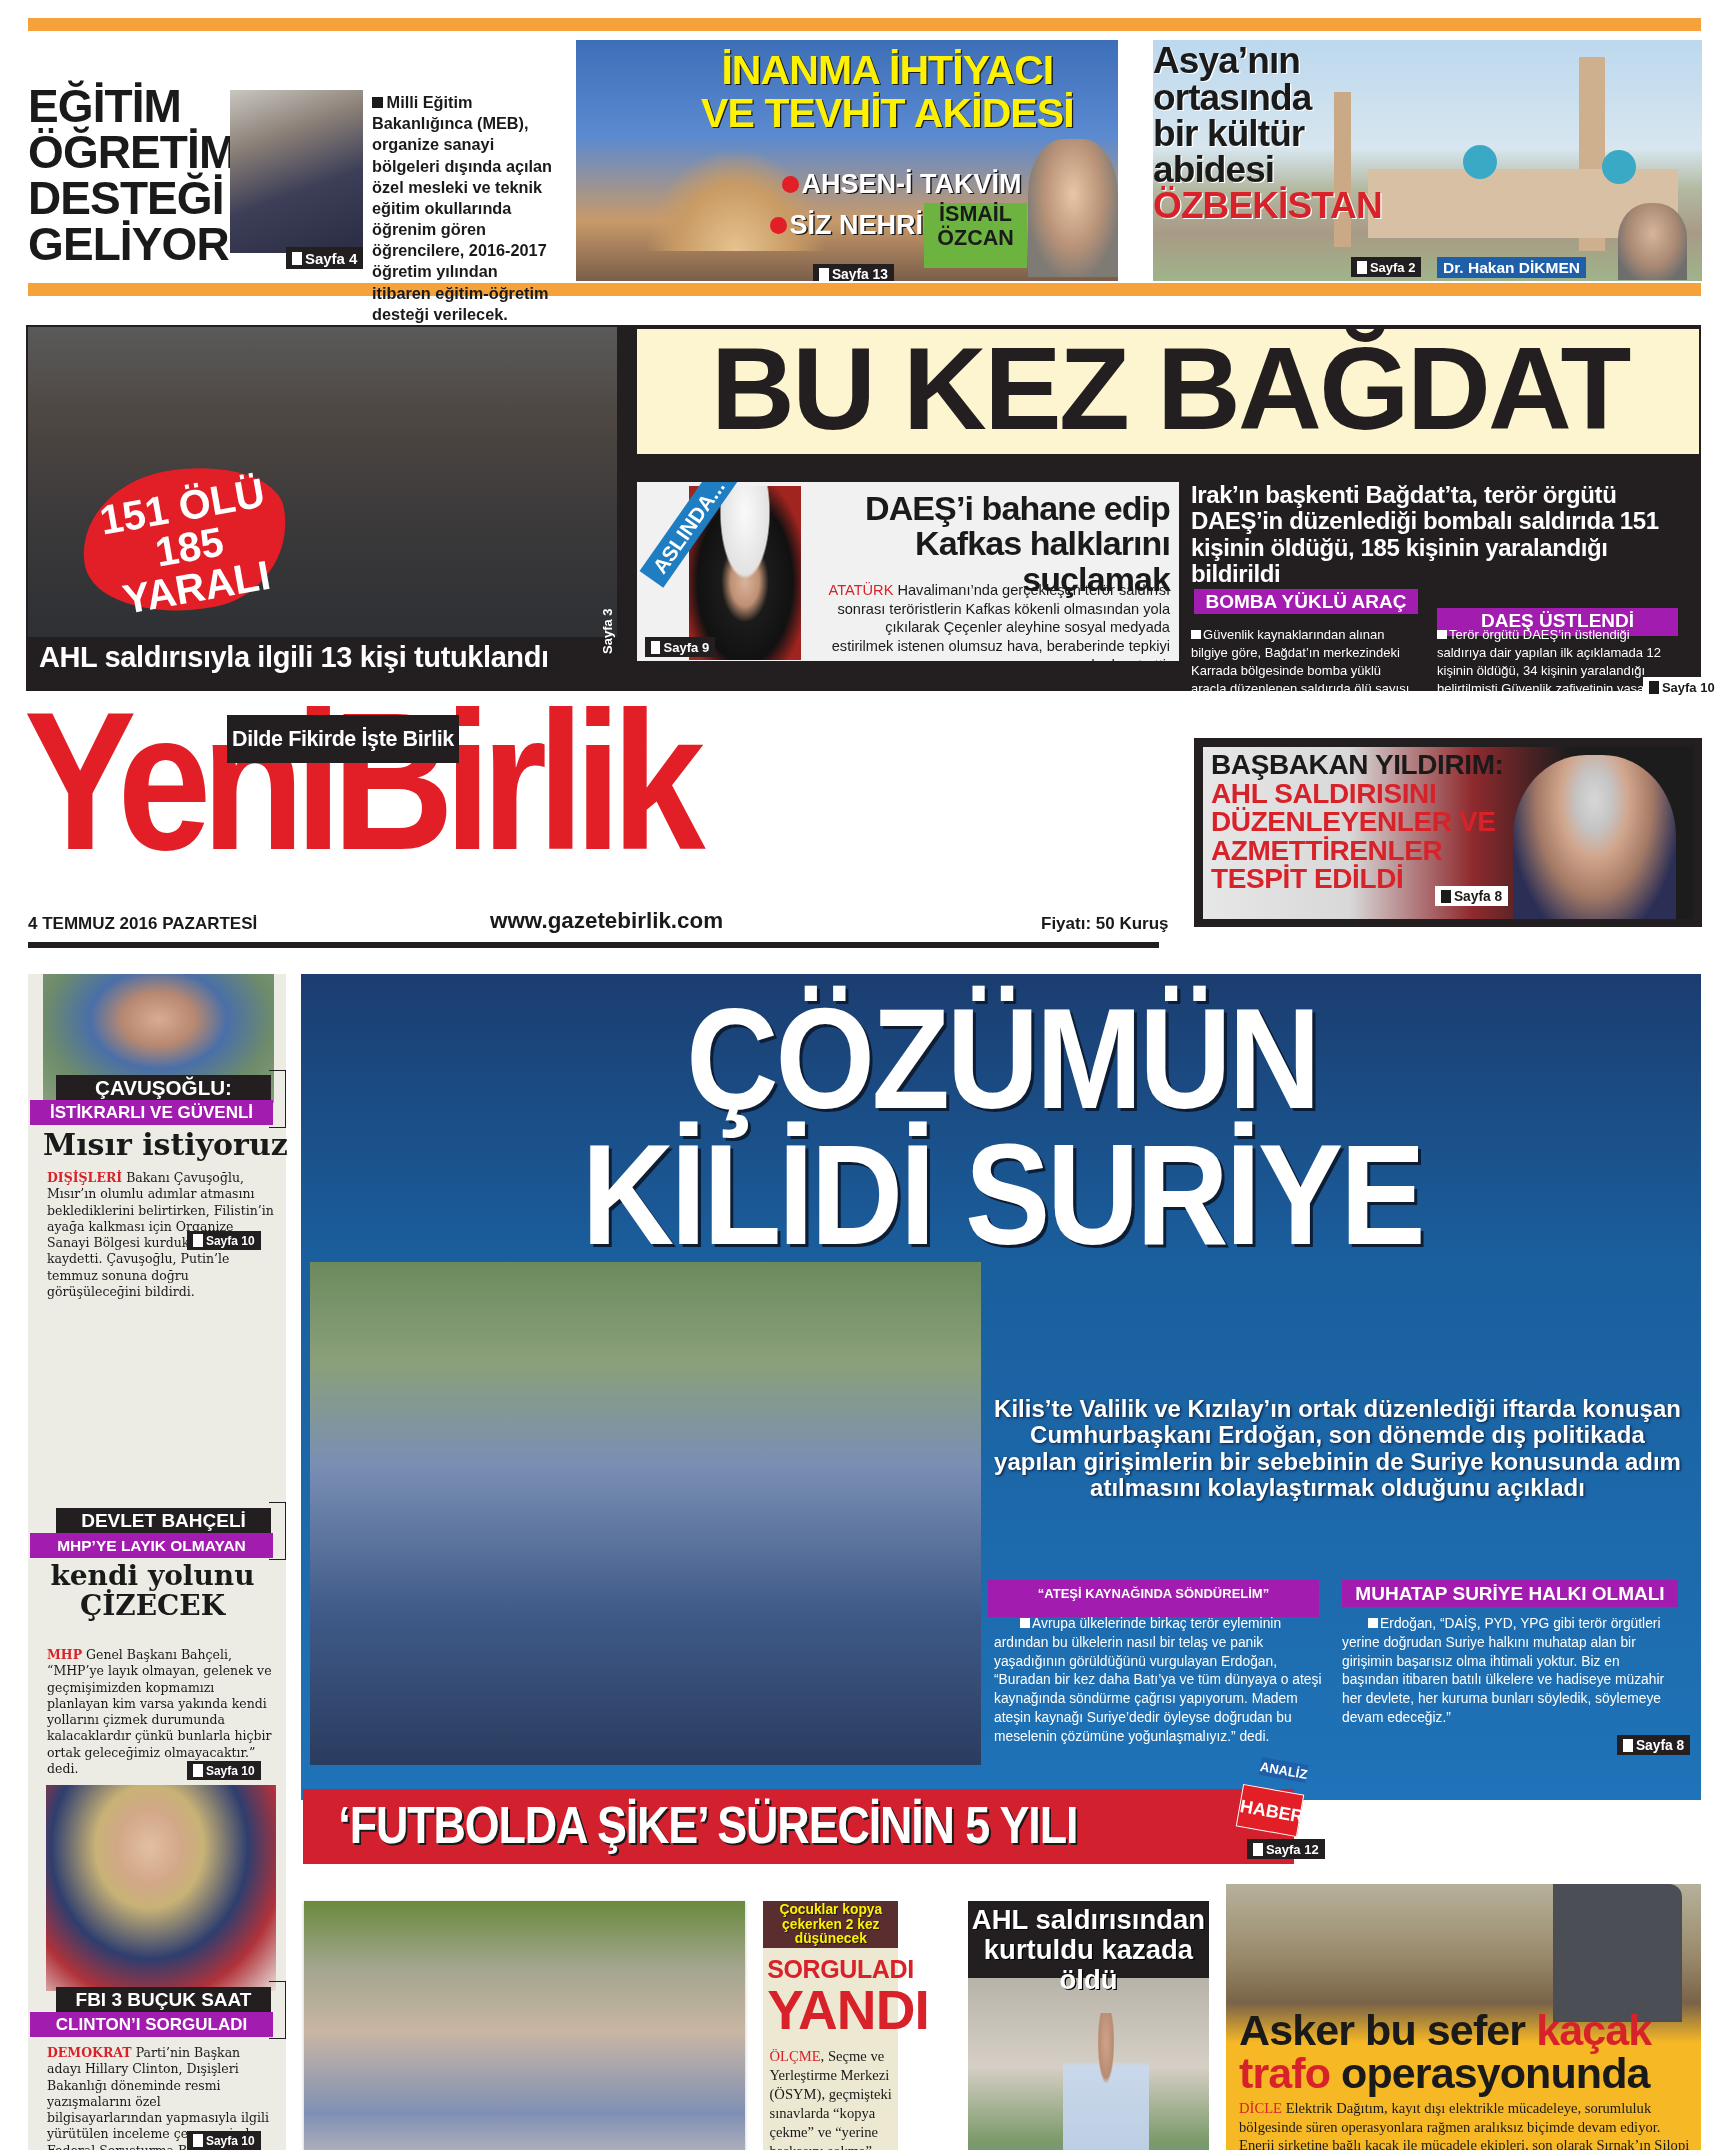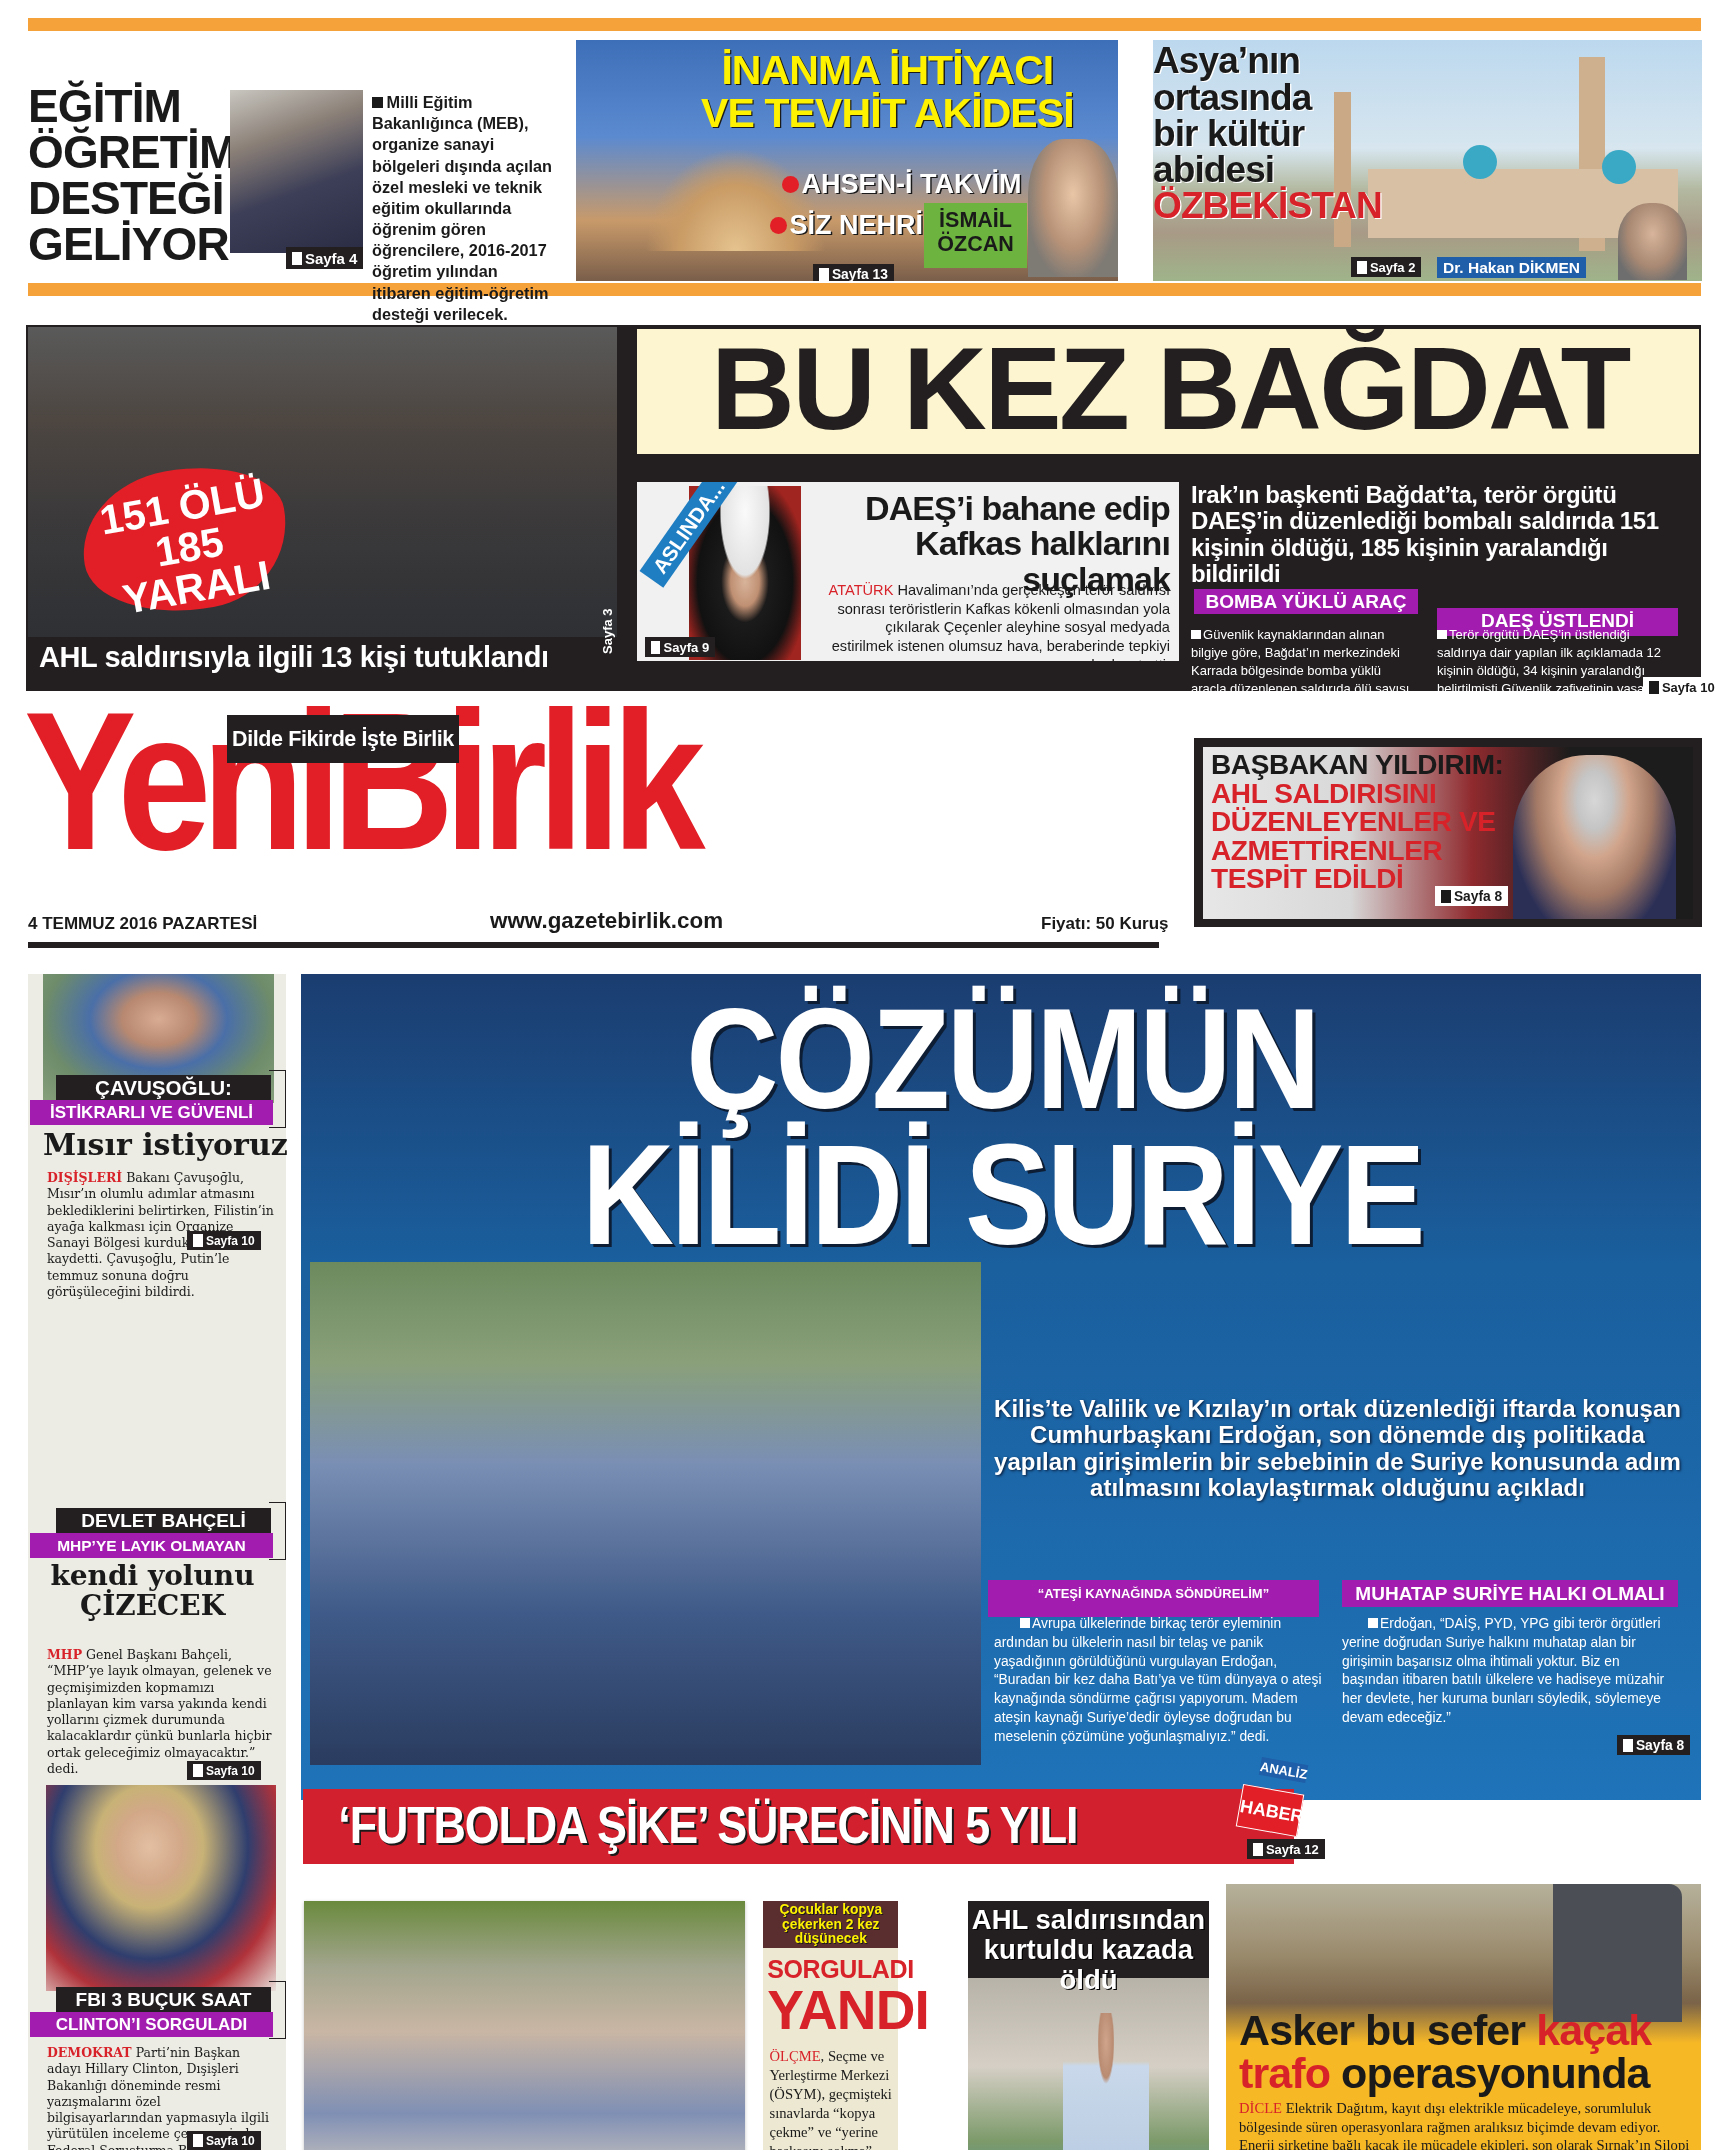--- a/index.html
+++ b/index.html
@@ -45,21 +45,21 @@
   <div class="abs cond" style="left:125px;top:8.6px;font-size:41px;font-weight:900;color:#fff200;line-height:1.05;text-align:center;text-shadow:1.3px 1.3px 0 #1a1a1a;letter-spacing:-0.9px;">
     <div>İNANMA İHTİYACI</div>
     <div>VE TEVHİT AKİDESİ</div>
   </div>
   <div class="abs cond" style="left:206px;top:129px;font-size:27px;font-weight:900;color:#fff;text-shadow:1.3px 1.3px 0 #1a1a1a;white-space:nowrap;">
     <span style="display:inline-block;width:17px;height:17px;border-radius:50%;background:#e21f26;margin-right:2.6px;"></span><span>AHSEN-İ TAKVİM</span>
   </div>
   <div class="abs cond" style="left:194px;top:170px;font-size:27px;font-weight:900;color:#fff;text-shadow:1.3px 1.3px 0 #1a1a1a;white-space:nowrap;">
     <span style="display:inline-block;width:17px;height:17px;border-radius:50%;background:#e21f26;margin-right:2.6px;"></span><span>SİZ NEHRİ</span>
   </div>
-  <div class="abs cond" style="left:348px;top:163px;width:103px;height:65px;background:#6cb33f;color:#1a1a1a;font-size:21.5px;font-weight:900;line-height:1.1;text-align:center;padding-top:6px;">
+  <div class="abs cond" style="left:348px;top:163px;width:103px;height:65px;background:#6cb33f;color:#1a1a1a;font-size:21.5px;font-weight:900;line-height:1.1;text-align:center;">
     <div>İSMAİL</div>
     <div>ÖZCAN</div>
   </div>
   <div class="photo" style="left:452px;top:99px;width:90px;height:138px;background:radial-gradient(ellipse at 50% 40%,#e8c6a6 0%,#b99378 45%,#7e7a74 75%);border-radius:40% 40% 0 0;"></div>
   <div class="abs sayfa" style="left:237px;top:224px;font-size:13.8px;">Sayfa 13</div>
 </div>
 
 <div class="abs" style="left:1153px;top:40px;width:549px;height:241px;background:linear-gradient(180deg,#bcd8ee 0%,#d7e6ef 45%,#b3b9a0 62%,#a89a86 80%,#9fb48a 100%);overflow:hidden;">
   <div class="abs" style="left:181px;top:52px;width:17px;height:155px;background:#c9a986;"></div>
   <div class="abs" style="left:426px;top:17px;width:26px;height:194px;background:#cfb08e;"></div>

